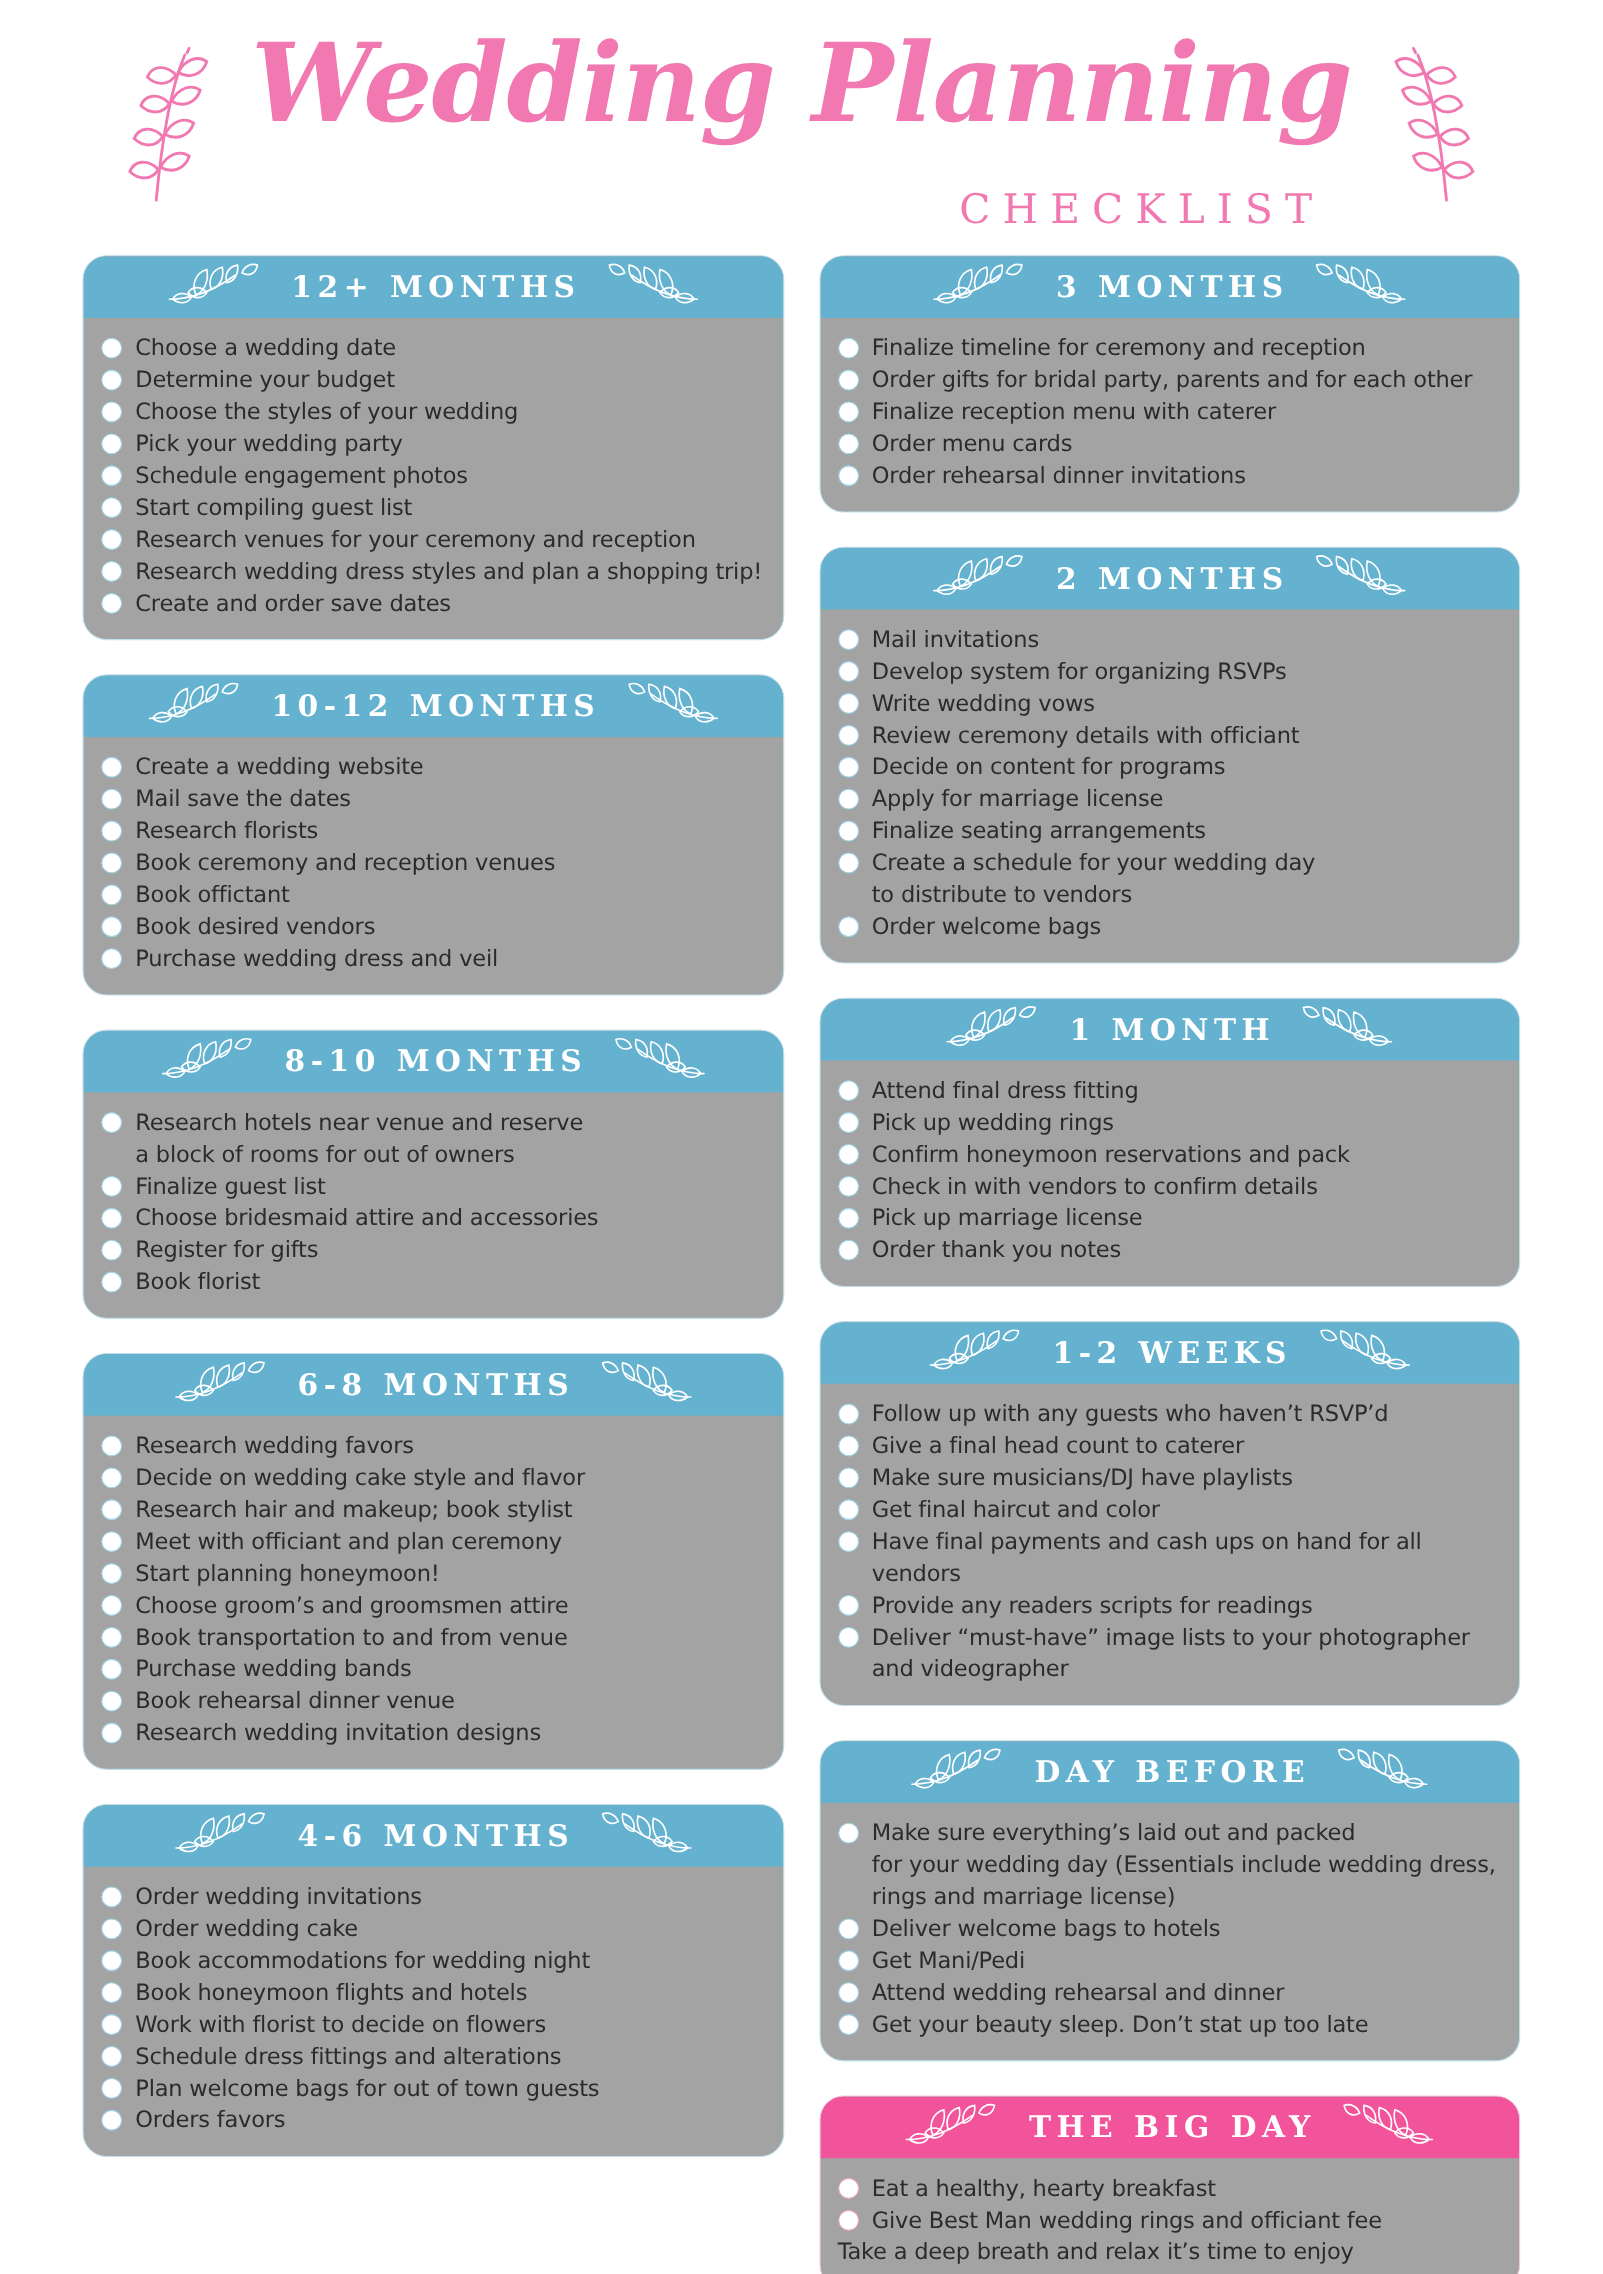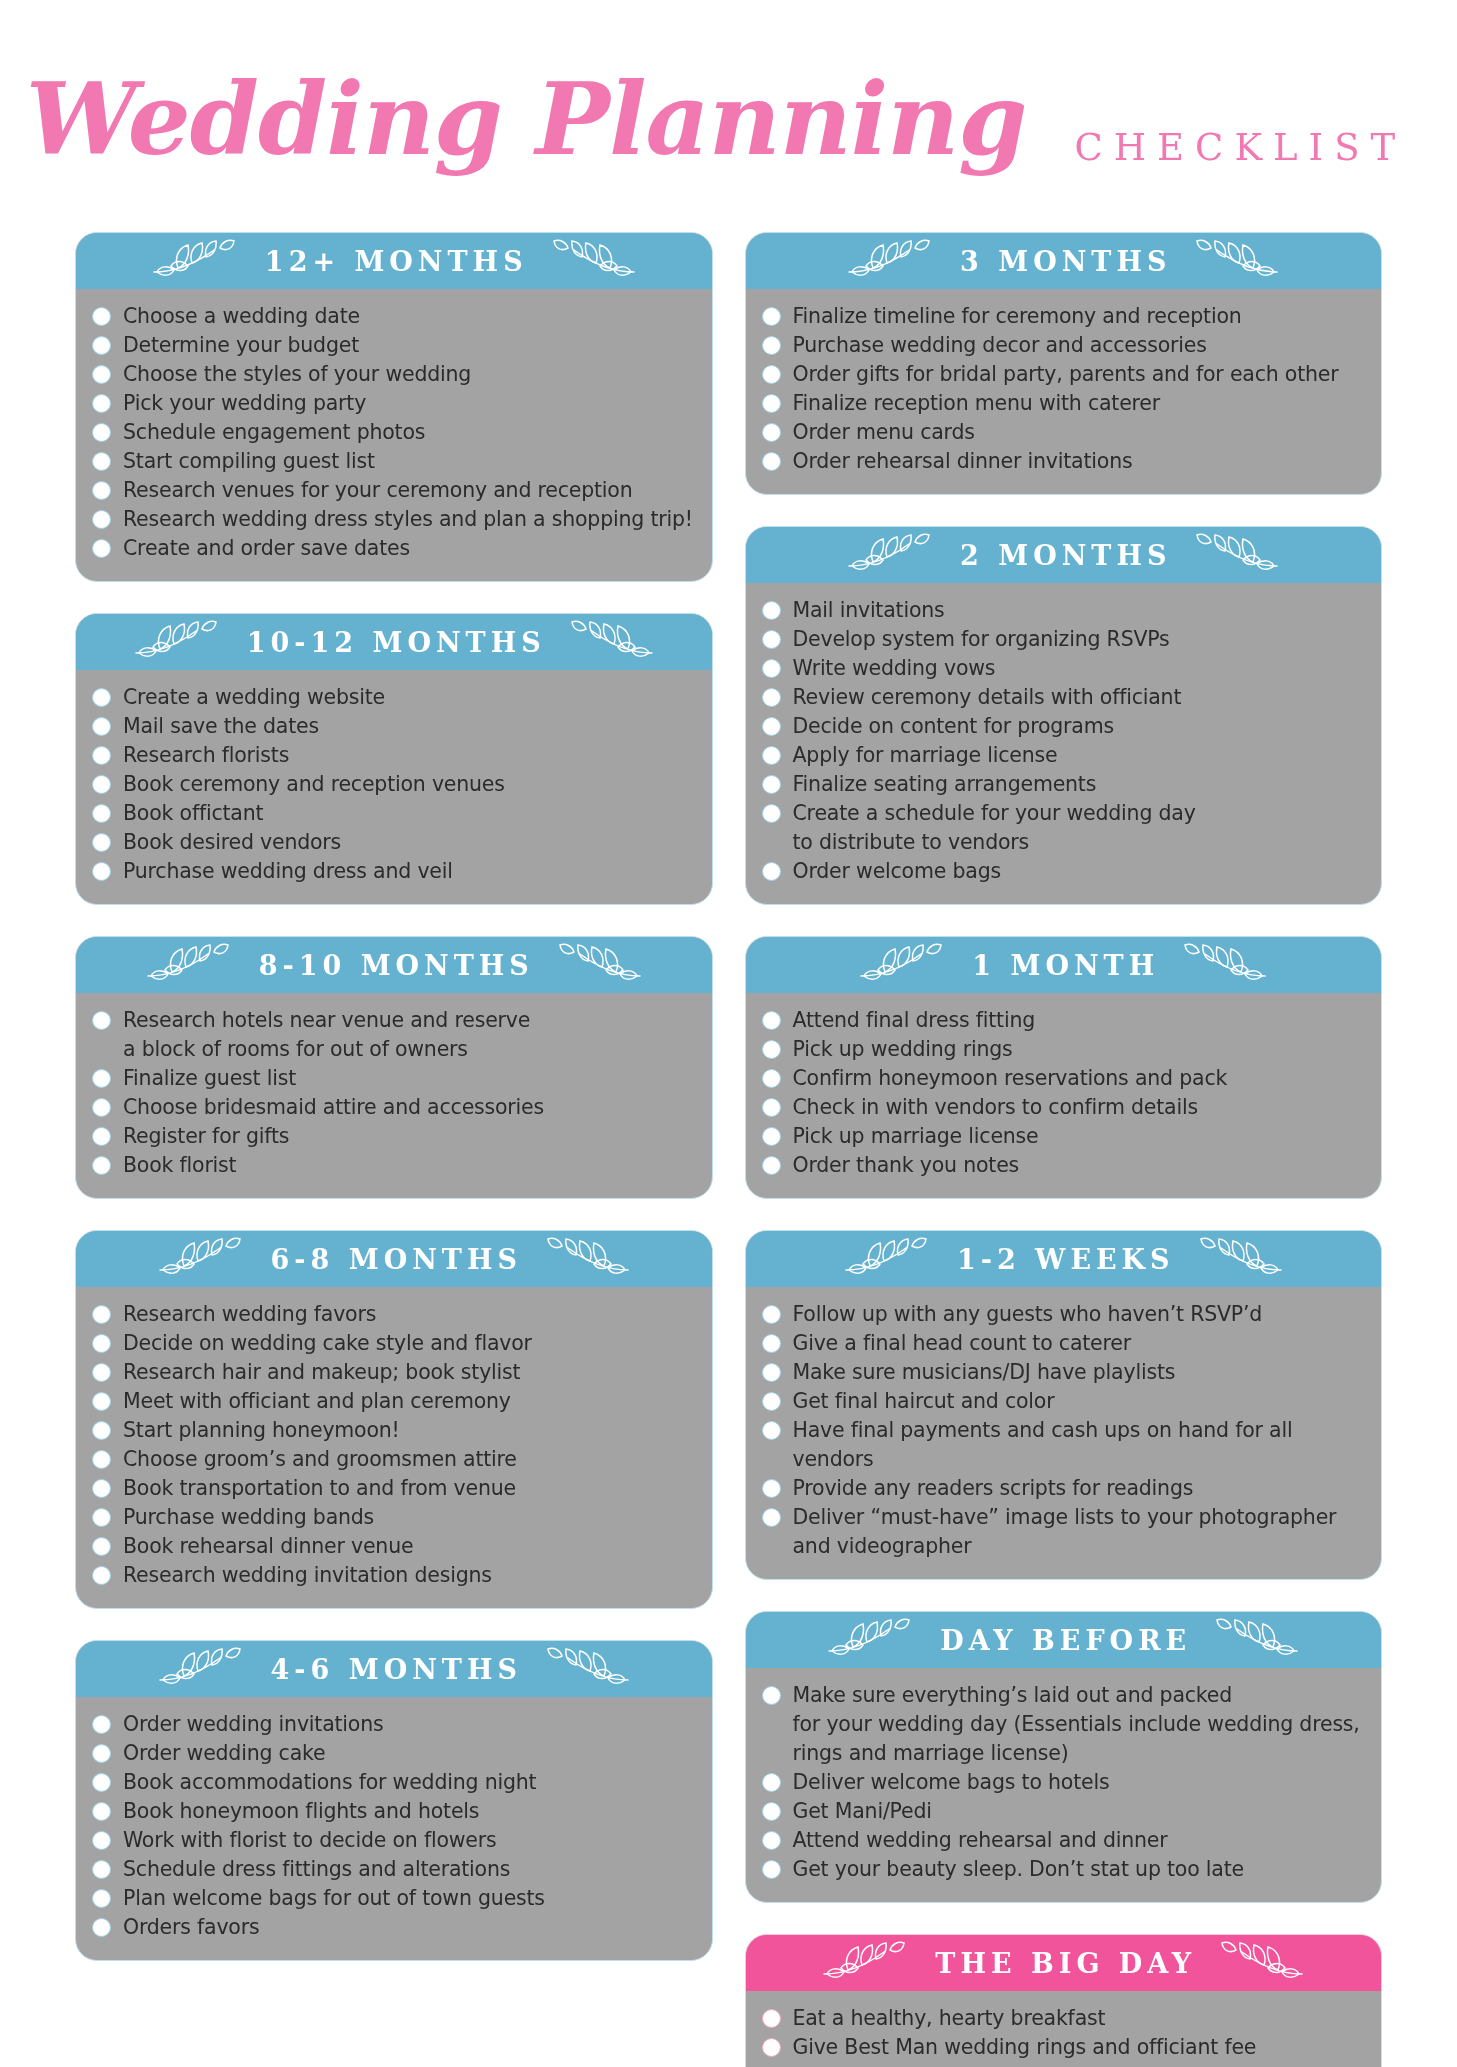--- a/index.html
+++ b/index.html
@@ -29,21 +29,21 @@
   .masthead-inner {
     display: flex;
     align-items: center;
     justify-content: center;
     gap: 26px;
     width: 100%;
   }
 
   .title-block {
     display: flex;
-    flex-direction: row;
+    flex-direction: column;
     align-items: center;
     justify-content: center;
     padding-top: 6px;
     gap: 40px;
   }
 
   .main-title {
     font-family: "DejaVu Serif", serif;
     font-style: italic;
     font-weight: bold;
@@ -589,24 +589,20 @@
         </g>
       </svg>
     </div>
     <div class="card-body">
       <ul class="items">
   <li class="item">
     <span class="checkbox"></span>
     <span class="item-text">Finalize timeline for ceremony and reception</span>
   </li>
 
-  <li class="item">
-    <span class="checkbox"></span>
-    <span class="item-text">Purchase wedding decor and accessories</span>
-  </li>
 
   <li class="item">
     <span class="checkbox"></span>
     <span class="item-text">Order gifts for bridal party, parents and for each other</span>
   </li>
 
   <li class="item">
     <span class="checkbox"></span>
     <span class="item-text">Finalize reception menu with caterer</span>
   </li>

